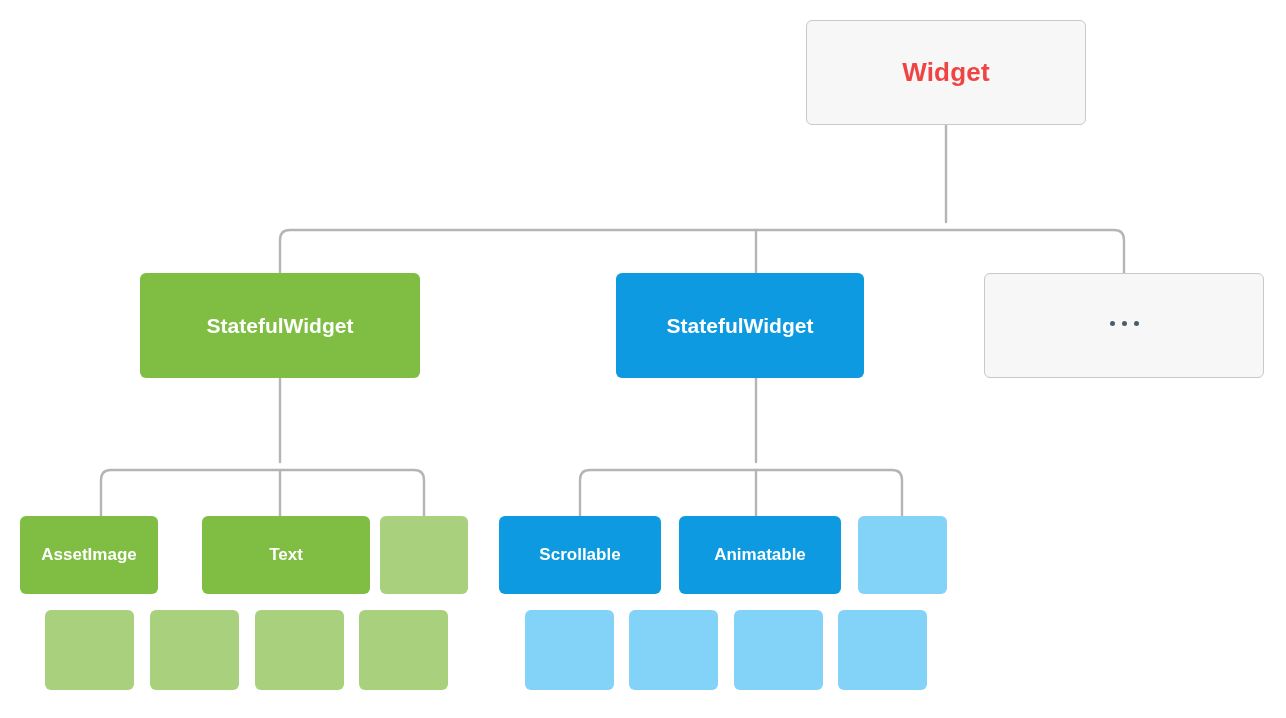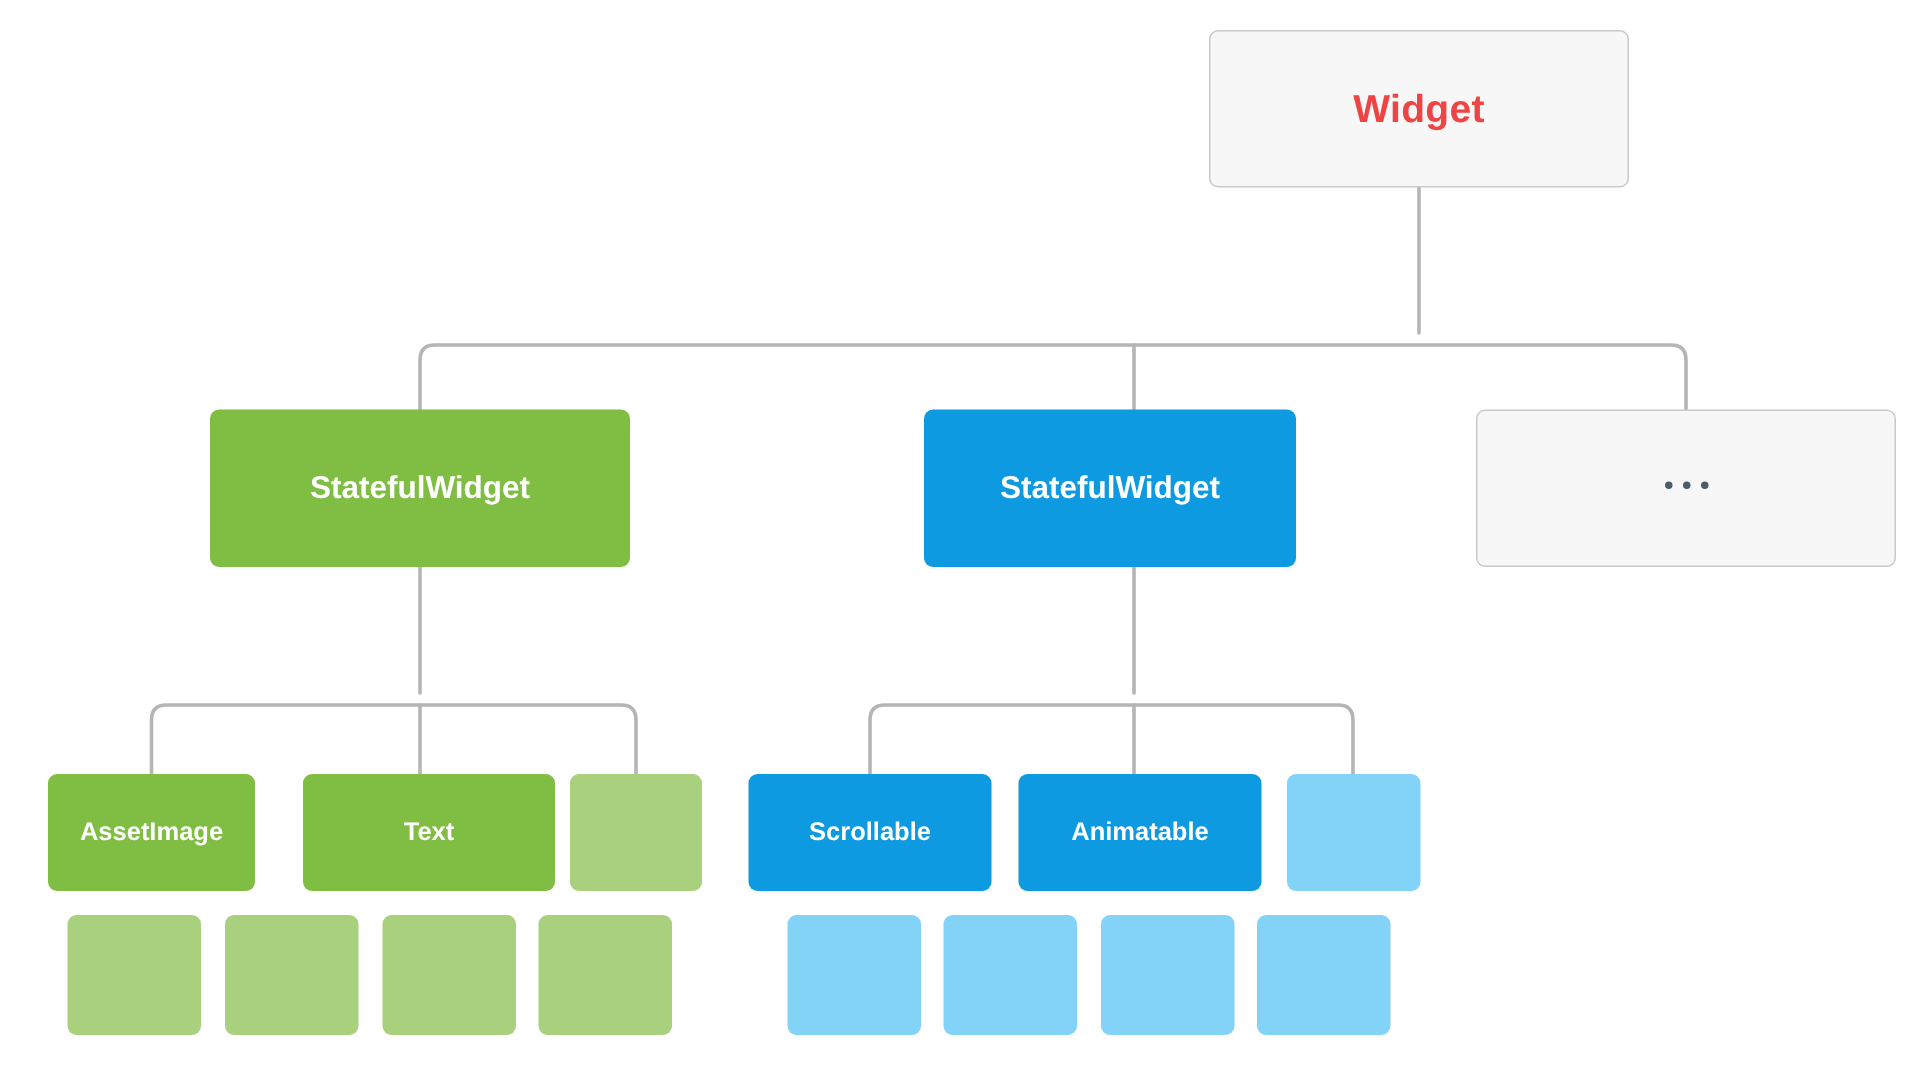--- a/index.html
+++ b/index.html
@@ -142,21 +142,21 @@
   </div>
 
   <div class="node outline" style="left:984px; top:273px; width:280px; height:105px;">
     <span class="dots">
       <i></i>
         <i></i>
         <i></i>
     </span>
   </div>
 
-  <div class="node green lvl3" style="left:32px; top:516px; width:138px; height:78px;">
+  <div class="node green lvl3" style="left:20px; top:516px; width:138px; height:78px;">
     <span class="label">AssetImage</span>
   </div>
 
   <div class="node green lvl3" style="left:202px; top:516px; width:168px; height:78px;">
     <span class="label">Text</span>
   </div>
 
   <div class="node green-light lvl3" style="left:380px; top:516px; width:88px; height:78px;">
     <span class="label"></span>
   </div>

